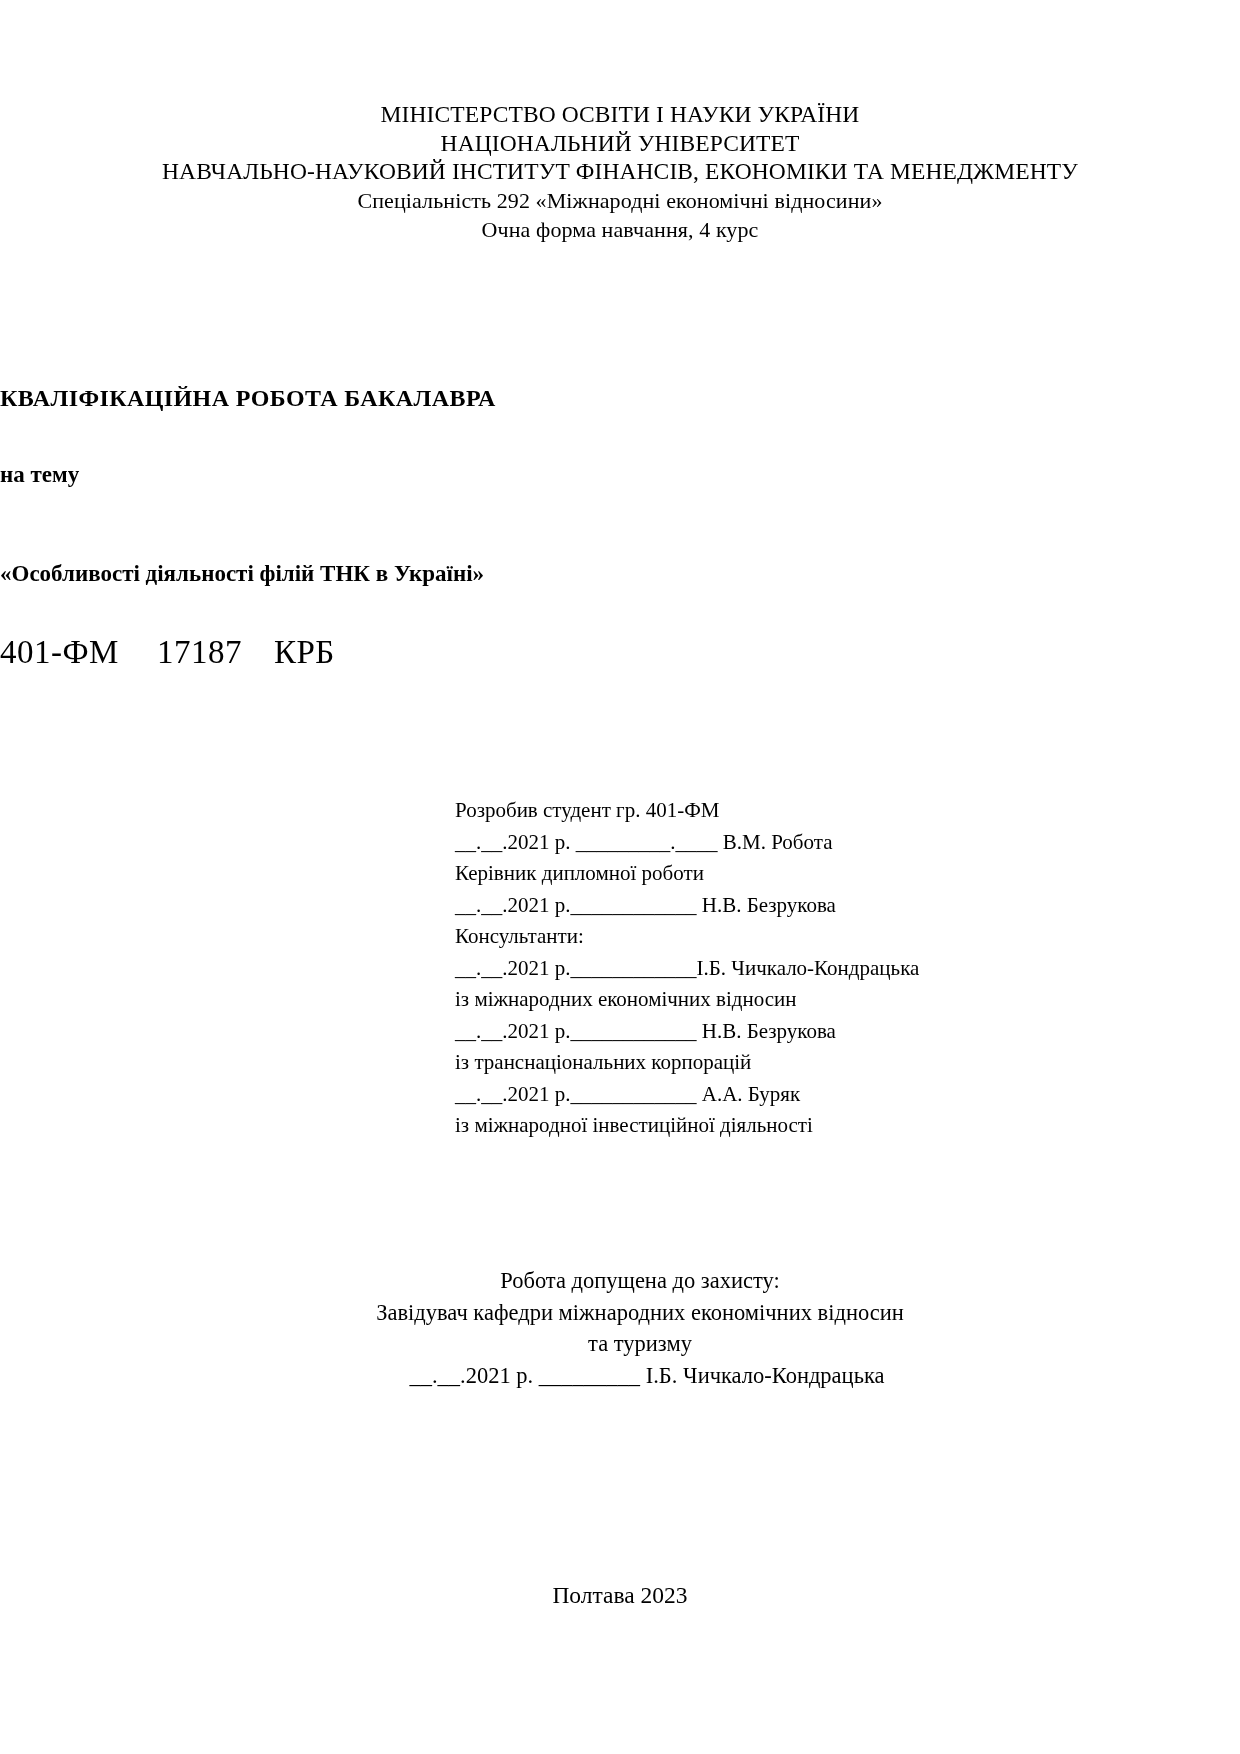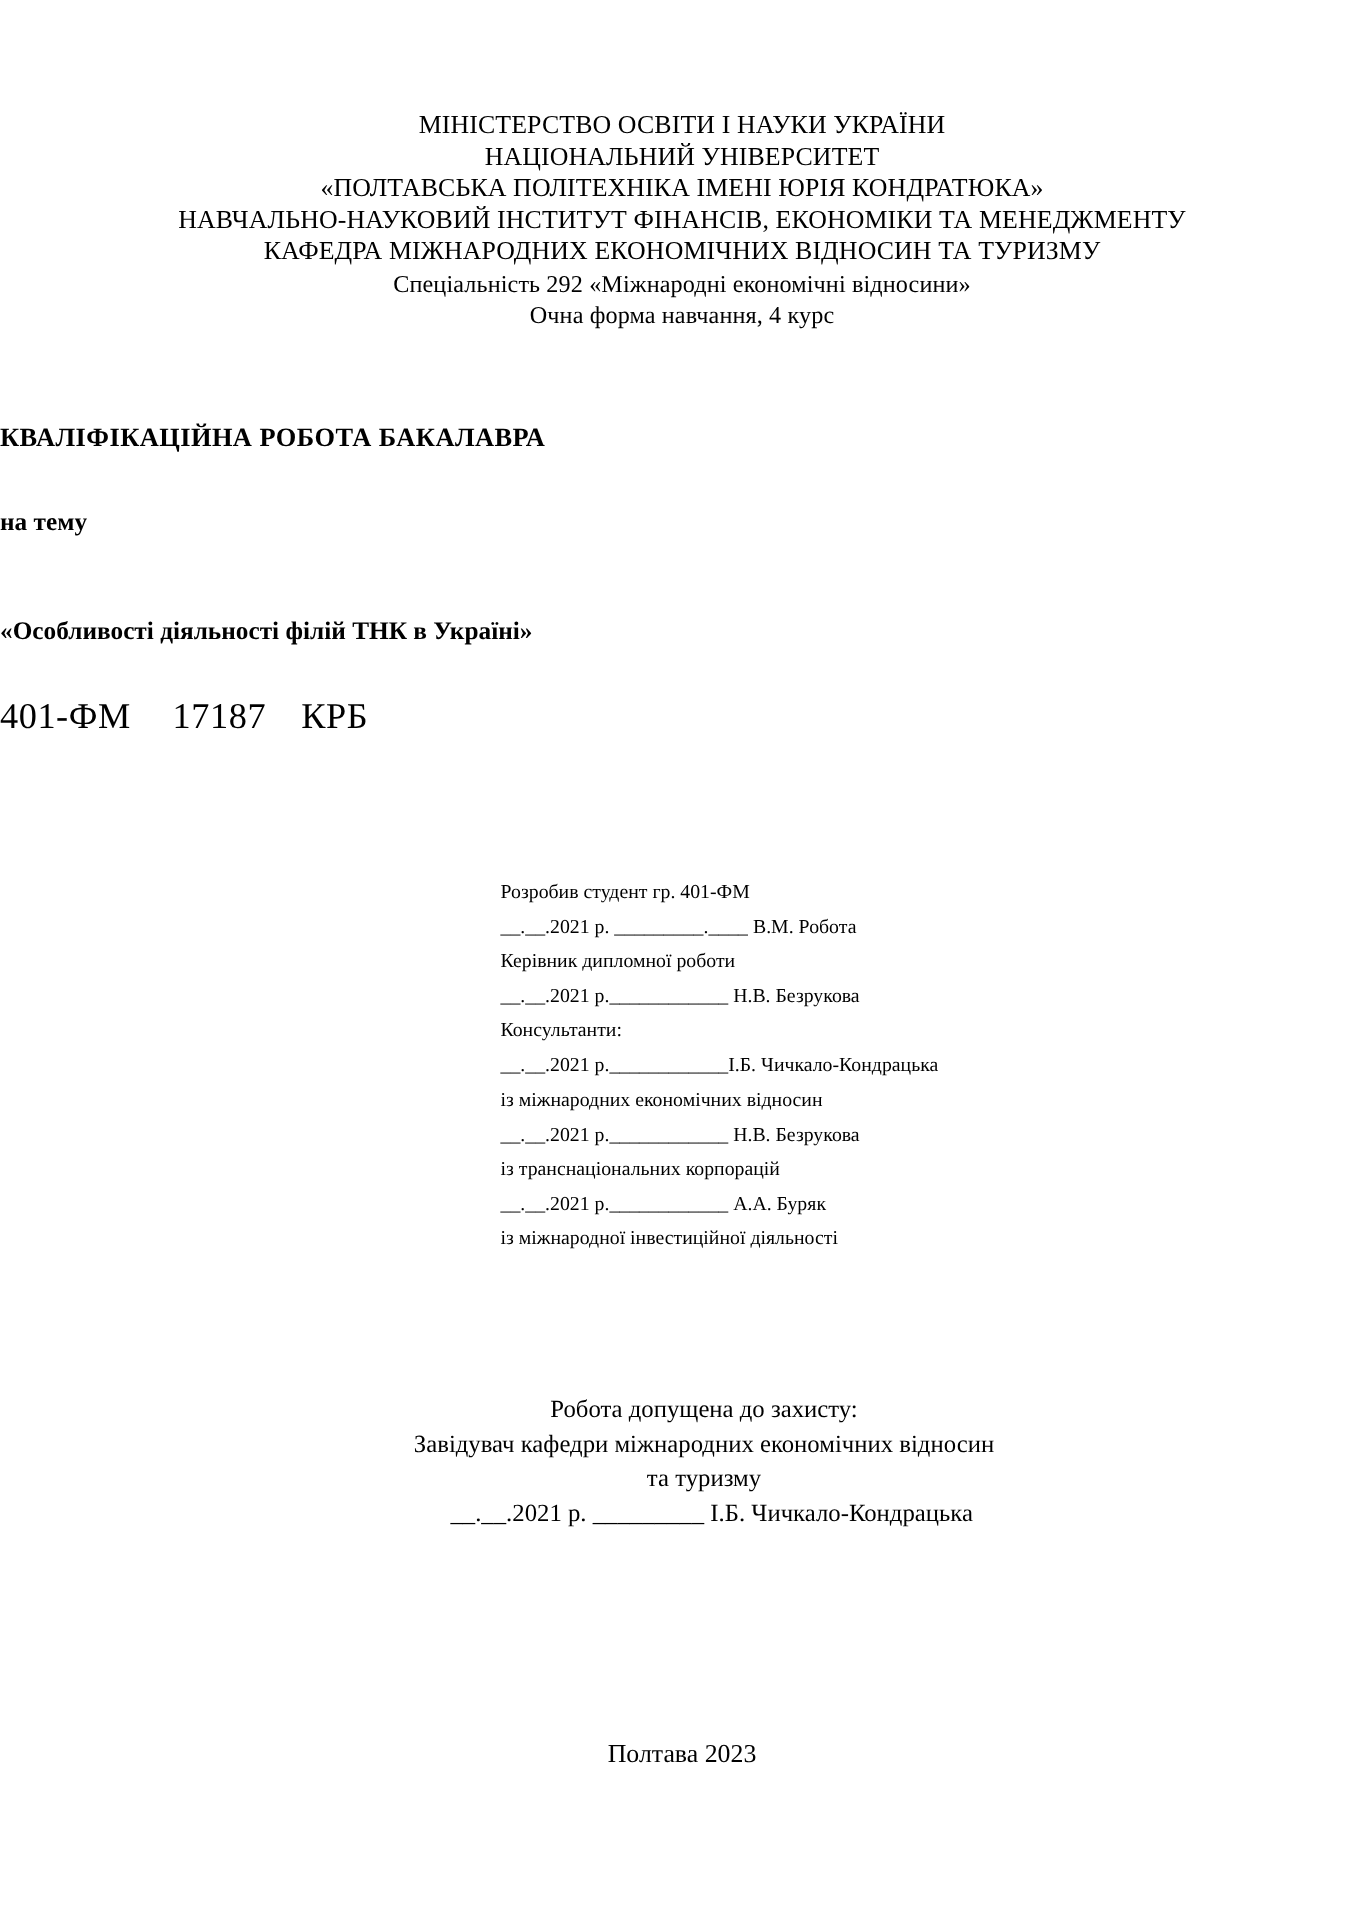--- a/index.html
+++ b/index.html
@@ -78,21 +78,21 @@
 
   
   .sign-block {
     position: absolute;
     left: 455px;
     top: 795px;
     width: 620px;
     text-align: left;
   }
   .sign-line {
-    font-size: 18px;
+    font-size: 21px;
     line-height: 31.5px;
     white-space: nowrap;
   }
 
   
   .admit-block {
     position: absolute;
     left: 190px;
     top: 1265px;
     width: 900px;
@@ -118,23 +118,21 @@
   }
 </style>
 </head>
 <body>
 
 <div class="page">
 
   <div class="header-block">
     <div class="header-line">МІНІСТЕРСТВО ОСВІТИ І НАУКИ УКРАЇНИ</div>
     <div class="header-line">НАЦІОНАЛЬНИЙ УНІВЕРСИТЕТ</div>
-    <div class="header-line">«ПОЛТАВСЬКА ПОЛІТЕХНІКА ІМЕНІ ЮРІЯ КОНДРАТЮКА»</div>
     <div class="header-line">НАВЧАЛЬНО-НАУКОВИЙ ІНСТИТУТ ФІНАНСІВ, ЕКОНОМІКИ ТА МЕНЕДЖМЕНТУ</div>
-    <div class="header-line">КАФЕДРА МІЖНАРОДНИХ  ЕКОНОМІЧНИХ ВІДНОСИН ТА ТУРИЗМУ</div>
     <div class="header-line sub">Спеціальність 292 «Міжнародні економічні відносини»</div>
     <div class="header-line sub">Очна форма навчання, 4 курс</div>
   </div>
 
   <div class="title-block">
     <div class="work-type">КВАЛІФІКАЦІЙНА РОБОТА БАКАЛАВРА</div>
     <div class="on-topic">на тему</div>
     <div class="topic">«Особливості діяльності філій ТНК в Україні»</div>
     <div class="code-line">
       <span>401-ФМ</span><span class="gap1"></span><span>17187</span><span class="gap2"></span><span>КРБ</span>

